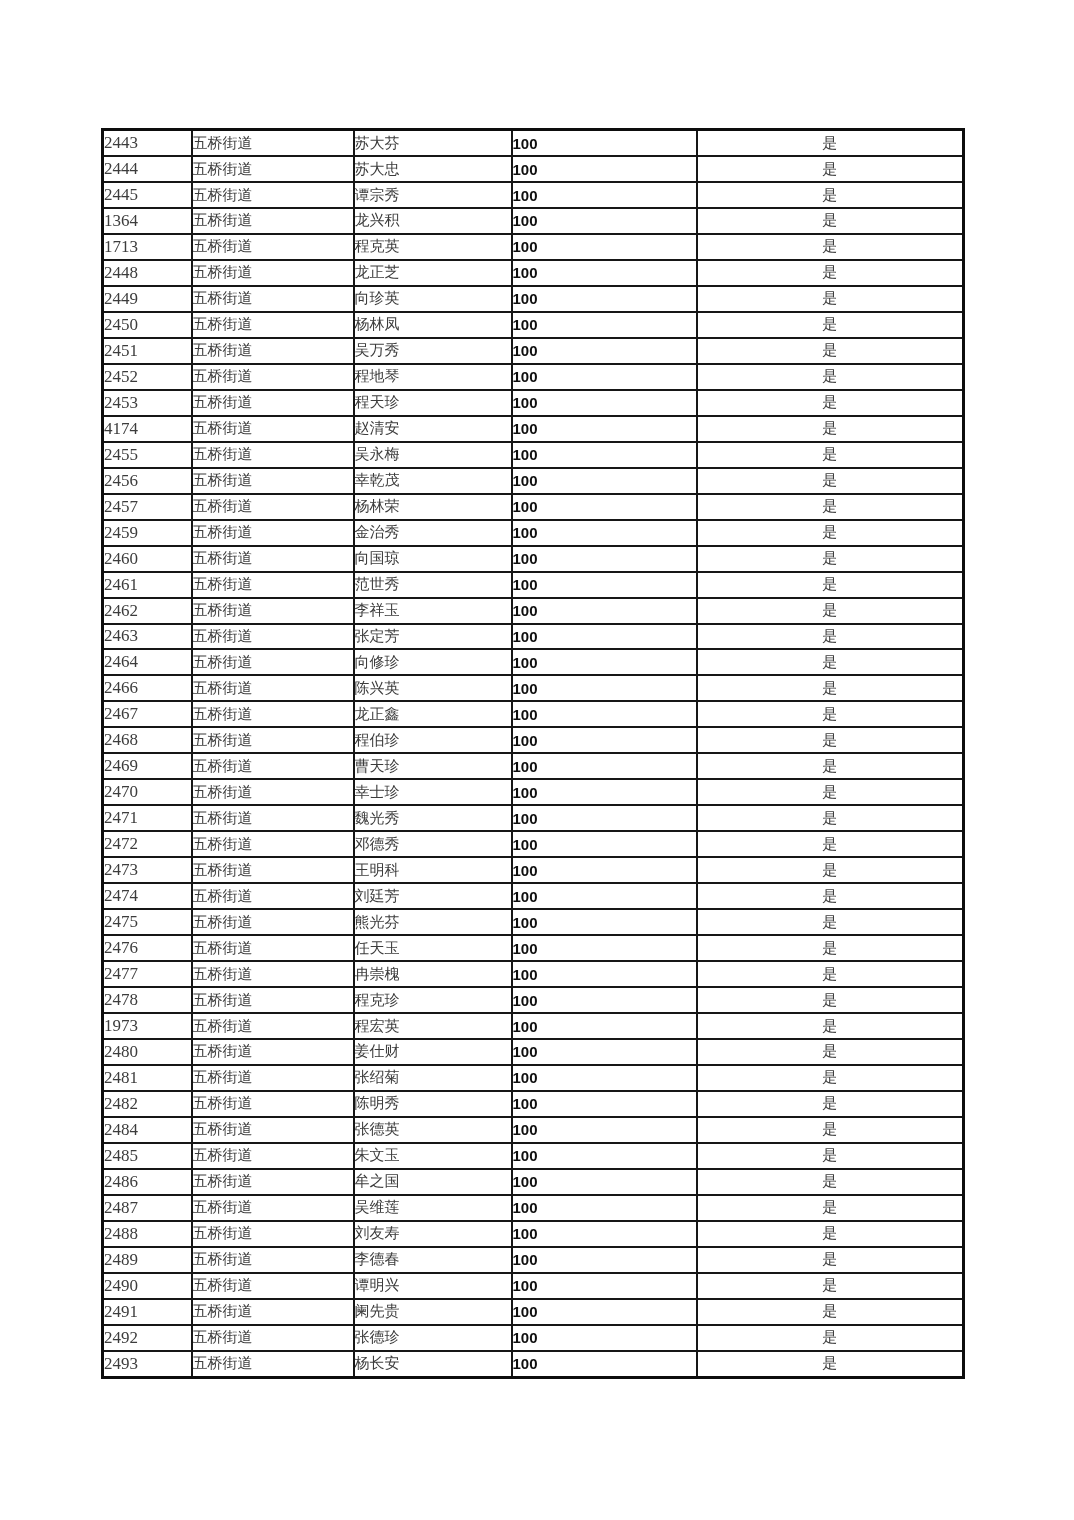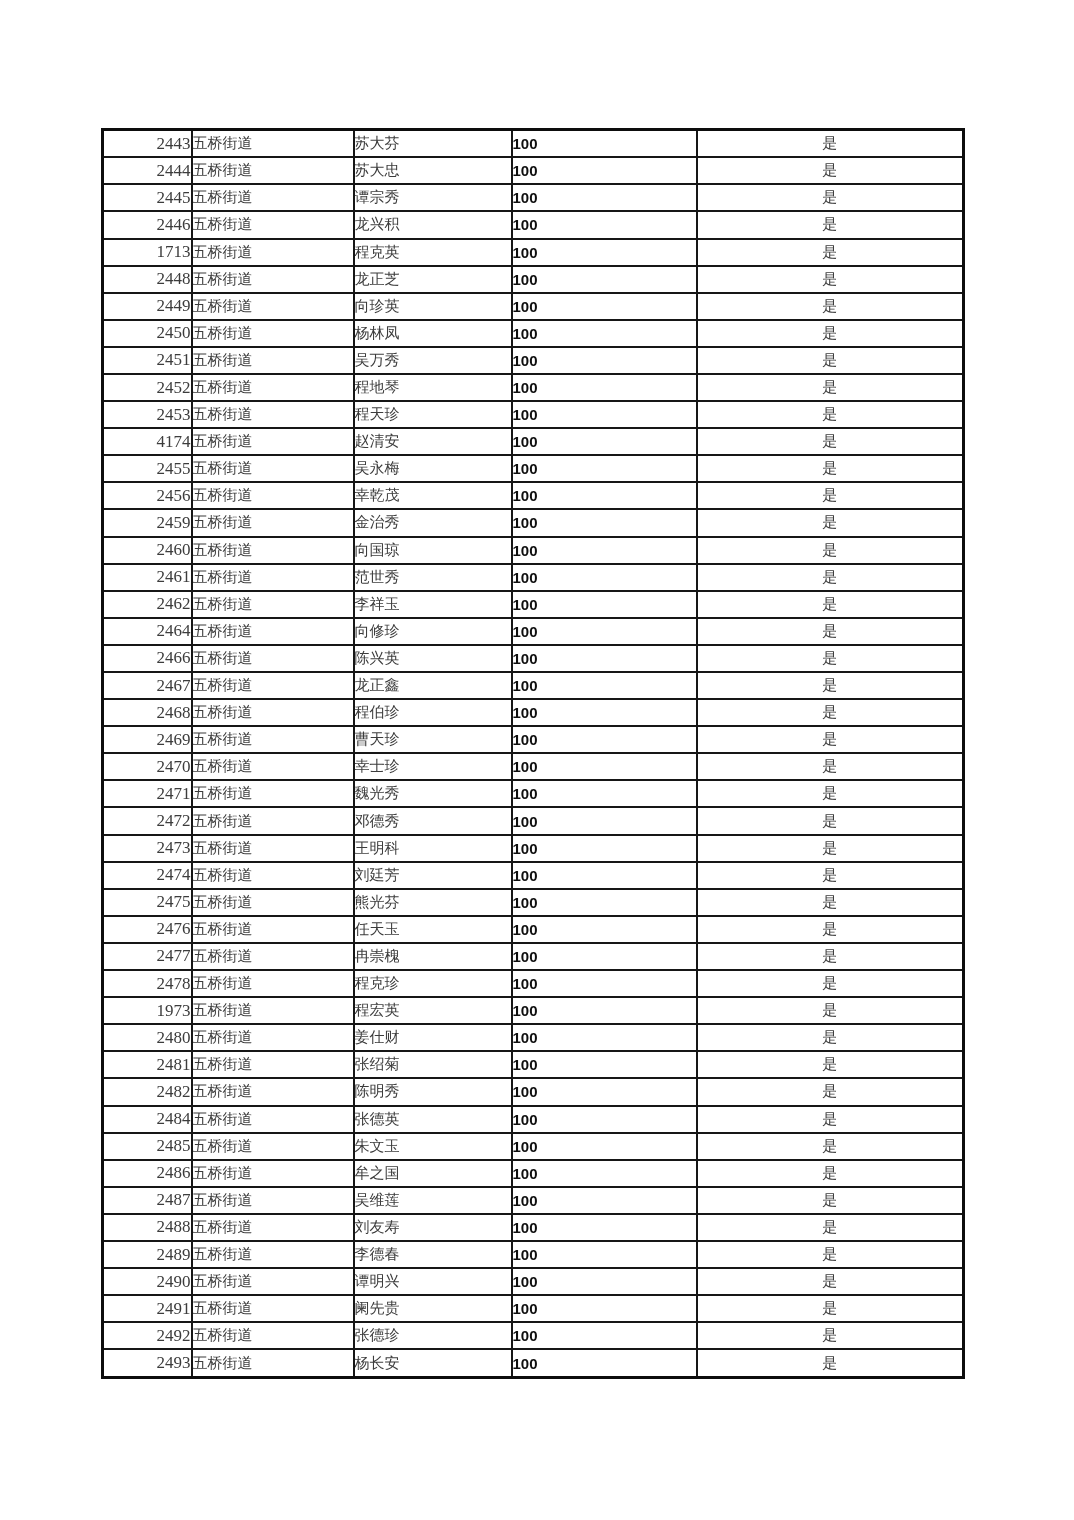--- a/index.html
+++ b/index.html
@@ -39,21 +39,21 @@
     white-space: nowrap;
   }
   
   col.w0 { width: 89px; }
   col.w1 { width: 162px; }
   col.w2 { width: 158px; }
   col.w3 { width: 185px; }
   col.w4 { width: 267px; }
 
   td.c0 {
-    text-align: right;
+    text-align: left;
     font-family: "Liberation Serif", serif;
     font-size: 17px;
     color: #3c3c3c;
   }
   td.c1, td.c2 {
     text-align: left;
     padding-left: 4px;
     font-family: "Liberation Serif", serif;
     font-size: 15px;
     color: #3c3c3c;
@@ -102,21 +102,21 @@
           <td class="c4">是</td>
         </tr>
         <tr>
           <td class="c0">2445</td>
           <td class="c1">五桥街道</td>
           <td class="c2">谭宗秀</td>
           <td class="c3">100</td>
           <td class="c4">是</td>
         </tr>
         <tr>
-          <td class="c0">2446</td>
+          <td class="c0">1364</td>
           <td class="c1">五桥街道</td>
           <td class="c2">龙兴积</td>
           <td class="c3">100</td>
           <td class="c4">是</td>
         </tr>
         <tr>
           <td class="c0">1713</td>
           <td class="c1">五桥街道</td>
           <td class="c2">程克英</td>
           <td class="c3">100</td>
@@ -179,20 +179,27 @@
           <td class="c4">是</td>
         </tr>
         <tr>
           <td class="c0">2456</td>
           <td class="c1">五桥街道</td>
           <td class="c2">幸乾茂</td>
           <td class="c3">100</td>
           <td class="c4">是</td>
         </tr>
         <tr>
+          <td class="c0">2457</td>
+          <td class="c1">五桥街道</td>
+          <td class="c2">杨林荣</td>
+          <td class="c3">100</td>
+          <td class="c4">是</td>
+        </tr>
+        <tr>
           <td class="c0">2459</td>
           <td class="c1">五桥街道</td>
           <td class="c2">金治秀</td>
           <td class="c3">100</td>
           <td class="c4">是</td>
         </tr>
         <tr>
           <td class="c0">2460</td>
           <td class="c1">五桥街道</td>
           <td class="c2">向国琼</td>
@@ -203,20 +210,27 @@
           <td class="c0">2461</td>
           <td class="c1">五桥街道</td>
           <td class="c2">范世秀</td>
           <td class="c3">100</td>
           <td class="c4">是</td>
         </tr>
         <tr>
           <td class="c0">2462</td>
           <td class="c1">五桥街道</td>
           <td class="c2">李祥玉</td>
+          <td class="c3">100</td>
+          <td class="c4">是</td>
+        </tr>
+        <tr>
+          <td class="c0">2463</td>
+          <td class="c1">五桥街道</td>
+          <td class="c2">张定芳</td>
           <td class="c3">100</td>
           <td class="c4">是</td>
         </tr>
         <tr>
           <td class="c0">2464</td>
           <td class="c1">五桥街道</td>
           <td class="c2">向修珍</td>
           <td class="c3">100</td>
           <td class="c4">是</td>
         </tr>

